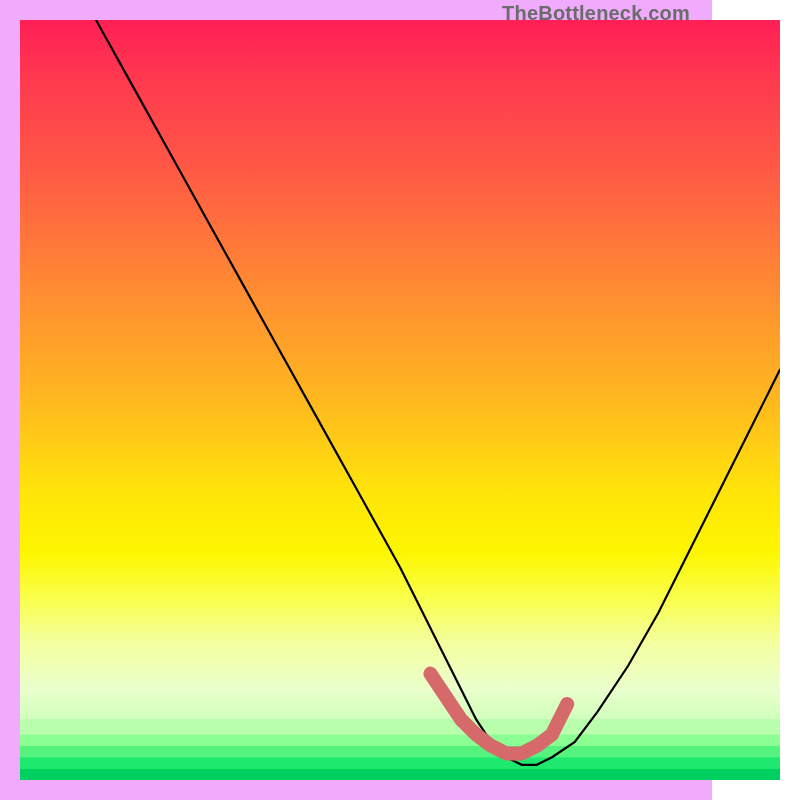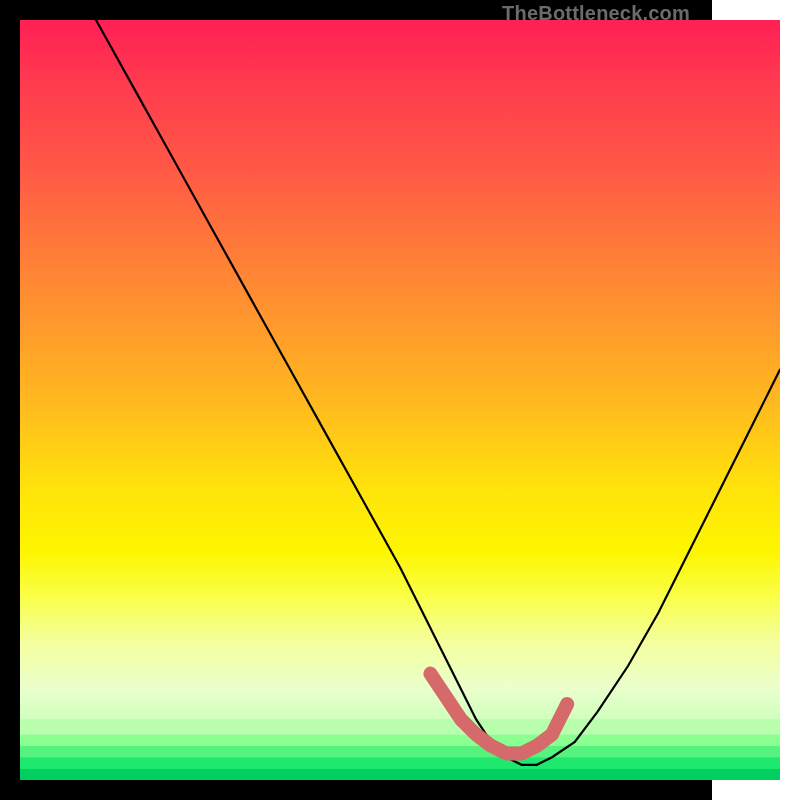--- a/index.html
+++ b/index.html
@@ -5,21 +5,21 @@
   html, body {
     margin: 0;
     padding: 0;
     width: 800px;
     height: 800px;
     overflow: hidden;
   }
   .frame {
     width: 712px;
     height: 800px;
-    background: #000000;
+    background: #f0abfc;
     position: relative;
   }
   .plot-area {
     position: absolute;
     left: 20px;
     top: 20px;
     width: 760px;
     height: 760px;
     
     background: linear-gradient(

